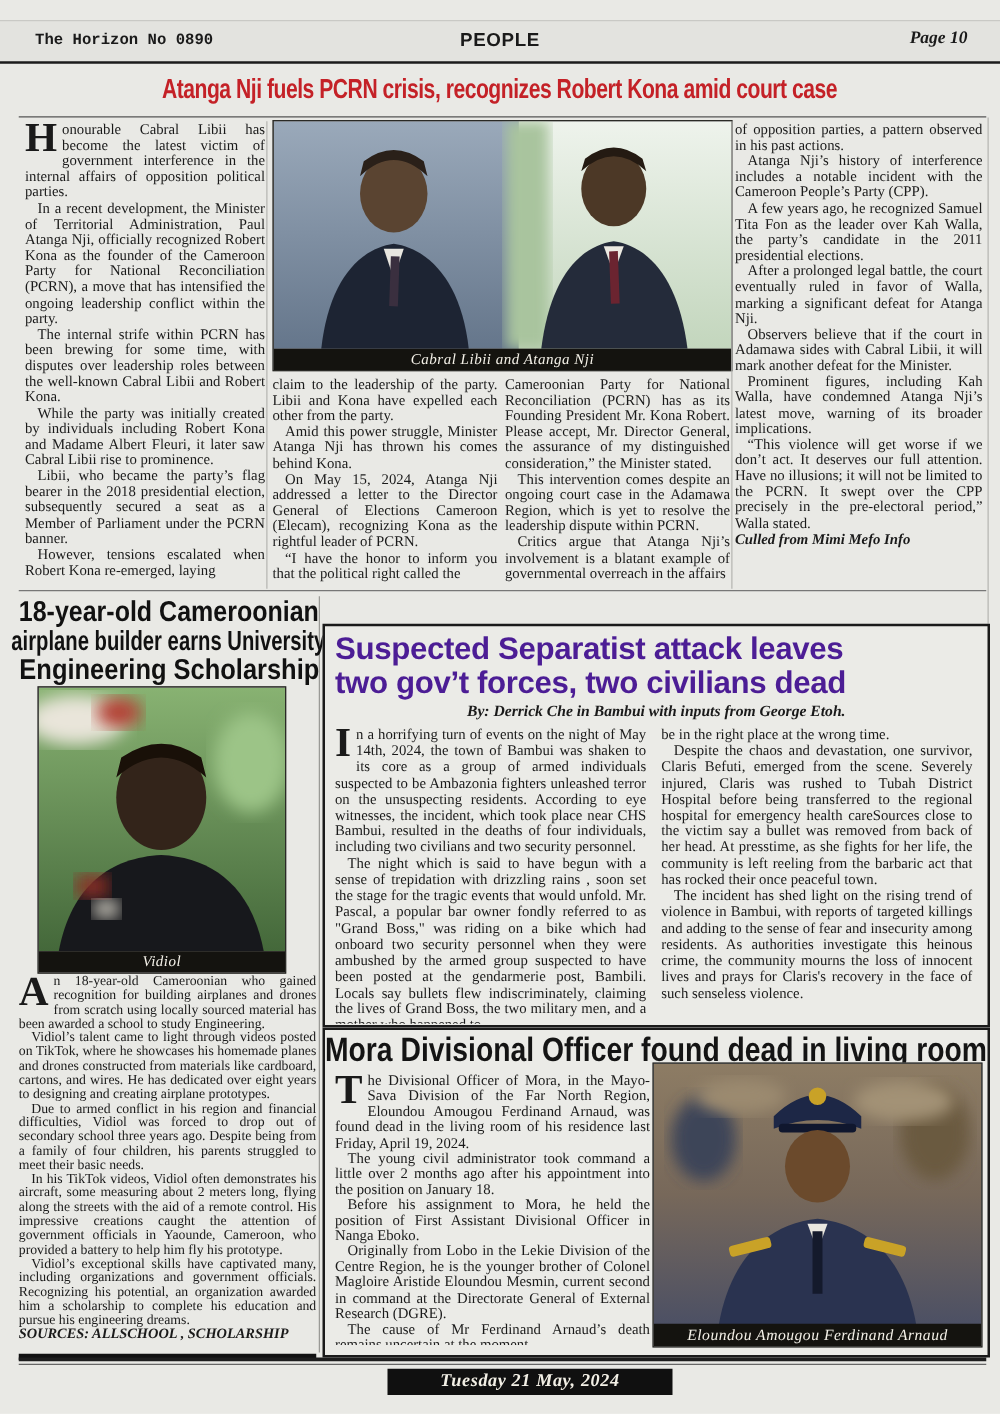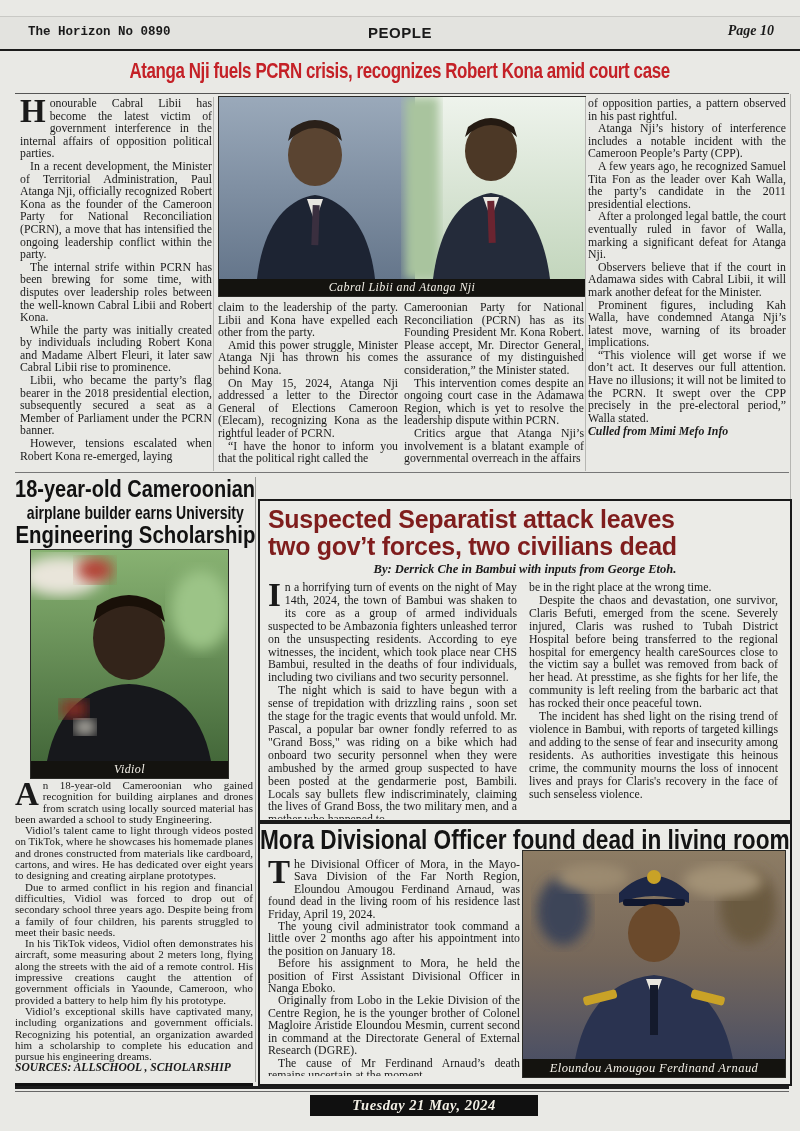--- a/index.html
+++ b/index.html
@@ -29,21 +29,21 @@
   
   .sch-headline{left:15px;top:478px;width:240px;text-align:center;font-family:"Liberation Sans",sans-serif;font-weight:bold;color:#111;}
   .sch-line{display:flex;justify-content:center;height:23px;align-items:center;}
   .sch-col{font-size:11px;line-height:11.3px;}
   .sources{font-weight:bold;font-style:italic;font-size:11.5px;text-align:right;text-indent:0 !important;}
   
   .kicker{left:262px;top:477px;font-family:"Liberation Sans",sans-serif;font-size:19px;color:#1e1e1e;}
   .kicker span{display:inline-block;border-bottom:1.5px solid #222;padding:0 24px 1px 2px;}
   .box{border:2px solid #1a1a1a;background:#ebebe7;}
   .bam-box{left:258px;top:499px;width:530px;height:319px;}
-  .bam-headline{padding:5px 8px 0 8px;font-family:"Liberation Sans",sans-serif;font-weight:bold;font-size:25px;line-height:27px;color:#7f1d1d;letter-spacing:-.3px;}
+  .bam-headline{padding:5px 8px 0 8px;font-family:"Liberation Sans",sans-serif;font-weight:bold;font-size:25px;line-height:27px;color:#4c1d95;letter-spacing:-.3px;}
   .byline{text-align:center;font-weight:bold;font-style:italic;font-size:12.5px;margin:2px 0 4px;}
   .bam-cols{display:flex;gap:12px;padding:0 8px;}
   .bam-col{width:249px;height:238px;font-size:11.8px;line-height:12.9px;}
   
   .mora-box{left:258px;top:822px;width:530px;height:260px;}
   .mora-headline{height:33px;display:flex;justify-content:center;align-items:center;font-family:"Liberation Sans",sans-serif;font-weight:bold;font-size:27px;color:#141414;}
   .mora-col{position:absolute;left:8px;top:34px;width:252px;height:218px;font-size:11.8px;line-height:12.4px;}
   
   .datebar{left:310px;top:1095px;width:228px;height:21px;background:#101010;color:#f3f0e6;display:flex;align-items:center;justify-content:center;font-weight:bold;font-style:italic;font-size:14.5px;letter-spacing:.5px;}
   .vline{background:#b6b6b2;width:1px;}
@@ -114,41 +114,41 @@
     <p>“I have the honor to inform you that the political right called the</p>
   </div>
 
   <div class="abs col lead-col" style="left:404px;top:301px;width:180px;height:170px;">
     <p class="np">Cameroonian Party for National Reconciliation (PCRN) has as its Founding President Mr. Kona Robert. Please accept, Mr. Director General, the assurance of my distinguished consideration,” the Minister stated.</p>
     <p>This intervention comes despite an ongoing court case in the Adamawa Region, which is yet to resolve the leadership dispute within PCRN.</p>
     <p>Critics argue that Atanga Nji’s involvement is a blatant example of governmental overreach in the affairs</p>
   </div>
 
   <div class="abs col lead-col" style="left:588px;top:97px;width:198px;height:374px;">
-    <p class="np">of opposition parties, a pattern observed in his past rightful.</p>
+    <p class="np">of opposition parties, a pattern observed in his past actions.</p>
     <p>Atanga Nji’s history of interference includes a notable incident with the Cameroon People’s Party (CPP).</p>
     <p>A few years ago, he recognized Samuel Tita Fon as the leader over Kah Walla, the party’s candidate in the 2011 presidential elections.</p>
     <p>After a prolonged legal battle, the court eventually ruled in favor of Walla, marking a significant defeat for Atanga Nji.</p>
     <p>Observers believe that if the court in Adamawa sides with Cabral Libii, it will mark another defeat for the Minister.</p>
     <p>Prominent figures, including Kah Walla, have condemned Atanga Nji’s latest move, warning of its broader implications.</p>
     <p>“This violence will get worse if we don’t act. It deserves our full attention. Have no illusions; it will not be limited to the PCRN. It swept over the CPP precisely in the pre-electoral period,” Walla stated.</p>
     <p class="credit">Culled from Mimi Mefo Info</p>
   </div>
 
   <div class="abs vline" style="left:213px;top:97px;height:374px;"></div>
   <div class="abs vline" style="left:585px;top:97px;height:374px;"></div>
   <div class="abs vline" style="left:790px;top:94px;height:988px;"></div>
   <div class="abs rule" style="left:15px;right:11px;top:472px;height:1px;background:#777;"></div>
   <div class="abs" style="left:255px;top:477px;height:605px;width:1px;background:#9a9a96;"></div>
 
   <div class="abs sch-headline">
     <div class="sch-line" style="font-size:23px;">
         <span class="fit" style="transform: scaleX(0.869565); transform-origin: center center;">18-year-old Cameroonian</span>
       </div>
-    <div class="sch-line" style="font-size:19px;">
+    <div class="sch-line" style="font-size:22px;">
         <span class="fit" style="transform: scaleX(0.736196); transform-origin: center center;">airplane builder earns University</span>
       </div>
     <div class="sch-line" style="font-size:23px;">
         <span class="fit" style="transform: scaleX(0.885609); transform-origin: center center;">Engineering Scholarship</span>
       </div>
   </div>
 
   <div class="abs photo" style="left:30px;top:549px;width:197px;height:228px;">
     <svg width="197" height="211" viewBox="0 0 197 211">
       <defs>

